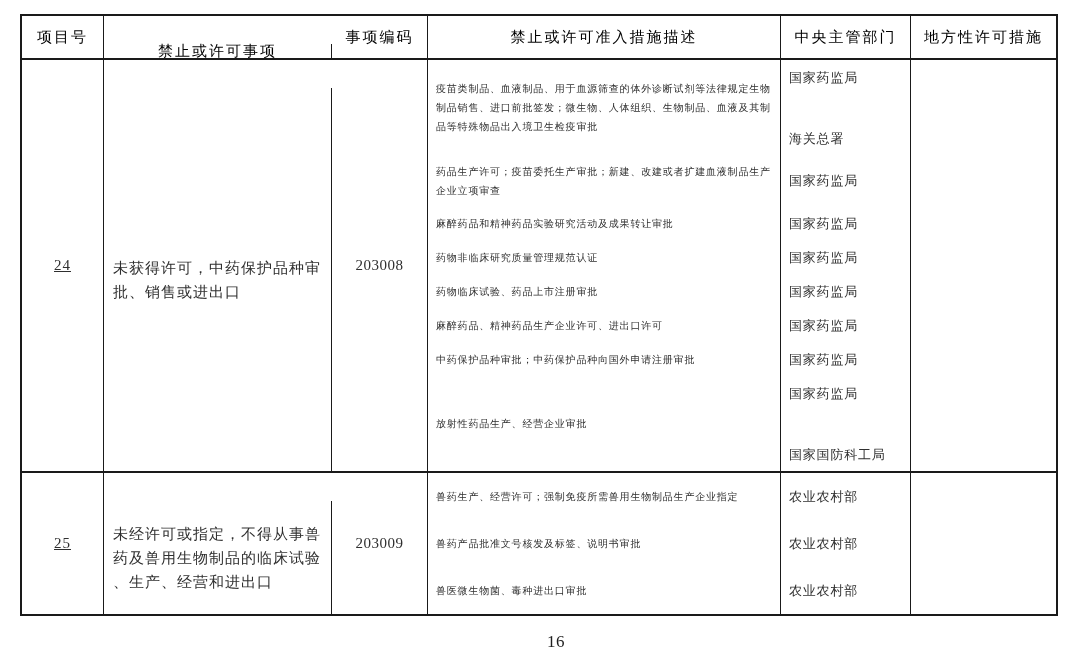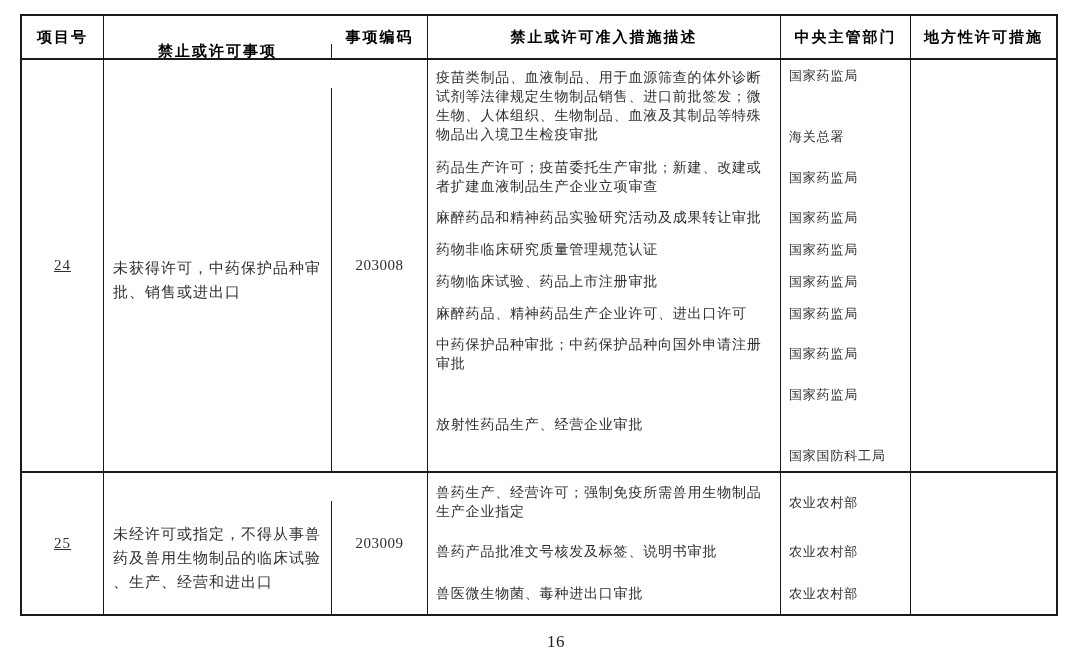--- a/index.html
+++ b/index.html
@@ -31,21 +31,21 @@
   .header-row {
     display: flex;
     height: 42px;
     border-bottom: 2px solid #1a1a1a;
   }
   .header-cell {
     display: flex;
     align-items: center;
     justify-content: center;
     box-sizing: border-box;
-    font-weight: bold;
+    font-weight: normal;
     color: #000000;
     font-size: 15px;
     letter-spacing: 2px;
     border-right: 1px solid #1a1a1a;
     text-align: center;
   }
   .header-cell:last-child { border-right: none; }
   
   .c1 { width: 82px; }
   .c2 { width: 228px; margin-top: 28px; }
@@ -97,21 +97,21 @@
     display: flex;
     min-height: 0;
   }
   .measure-cell {
     width: 353px;
     box-sizing: border-box;
     border-right: 1px solid #1a1a1a;
     display: flex;
     align-items: center;
     padding: 3px 8px 3px 8px;
-    font-size: 14px;
+    font-size: 10px;
     line-height: 19px;
     letter-spacing: 0.8px;
     text-align: left;
     line-break: anywhere;
     word-break: break-all;
   }
   .dept-cell {
     flex: 1;
     box-sizing: border-box;
     border-right: 1px solid #1a1a1a;

